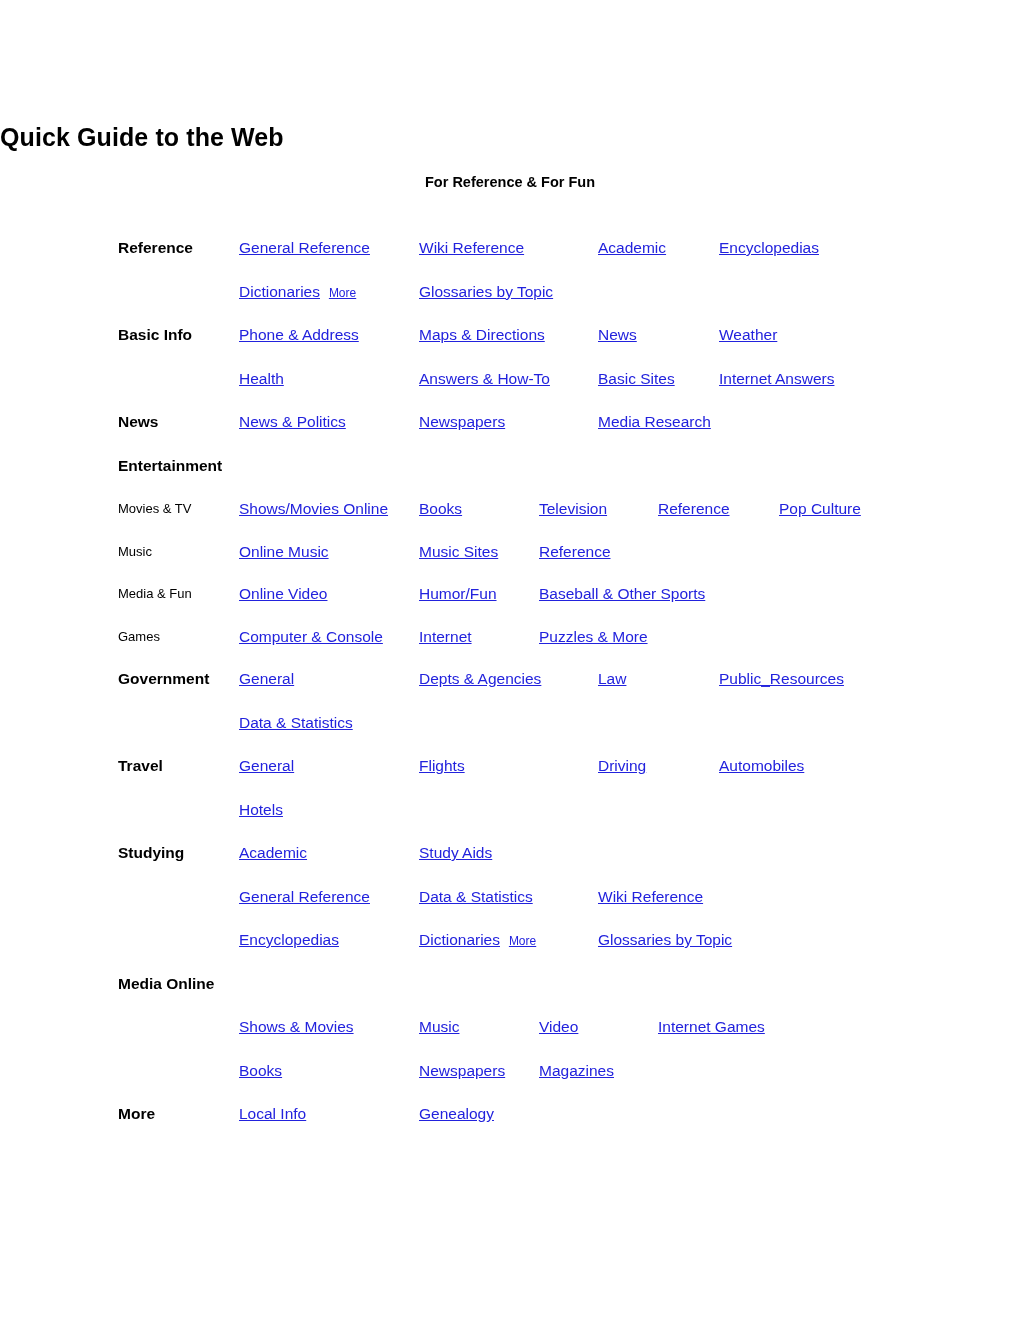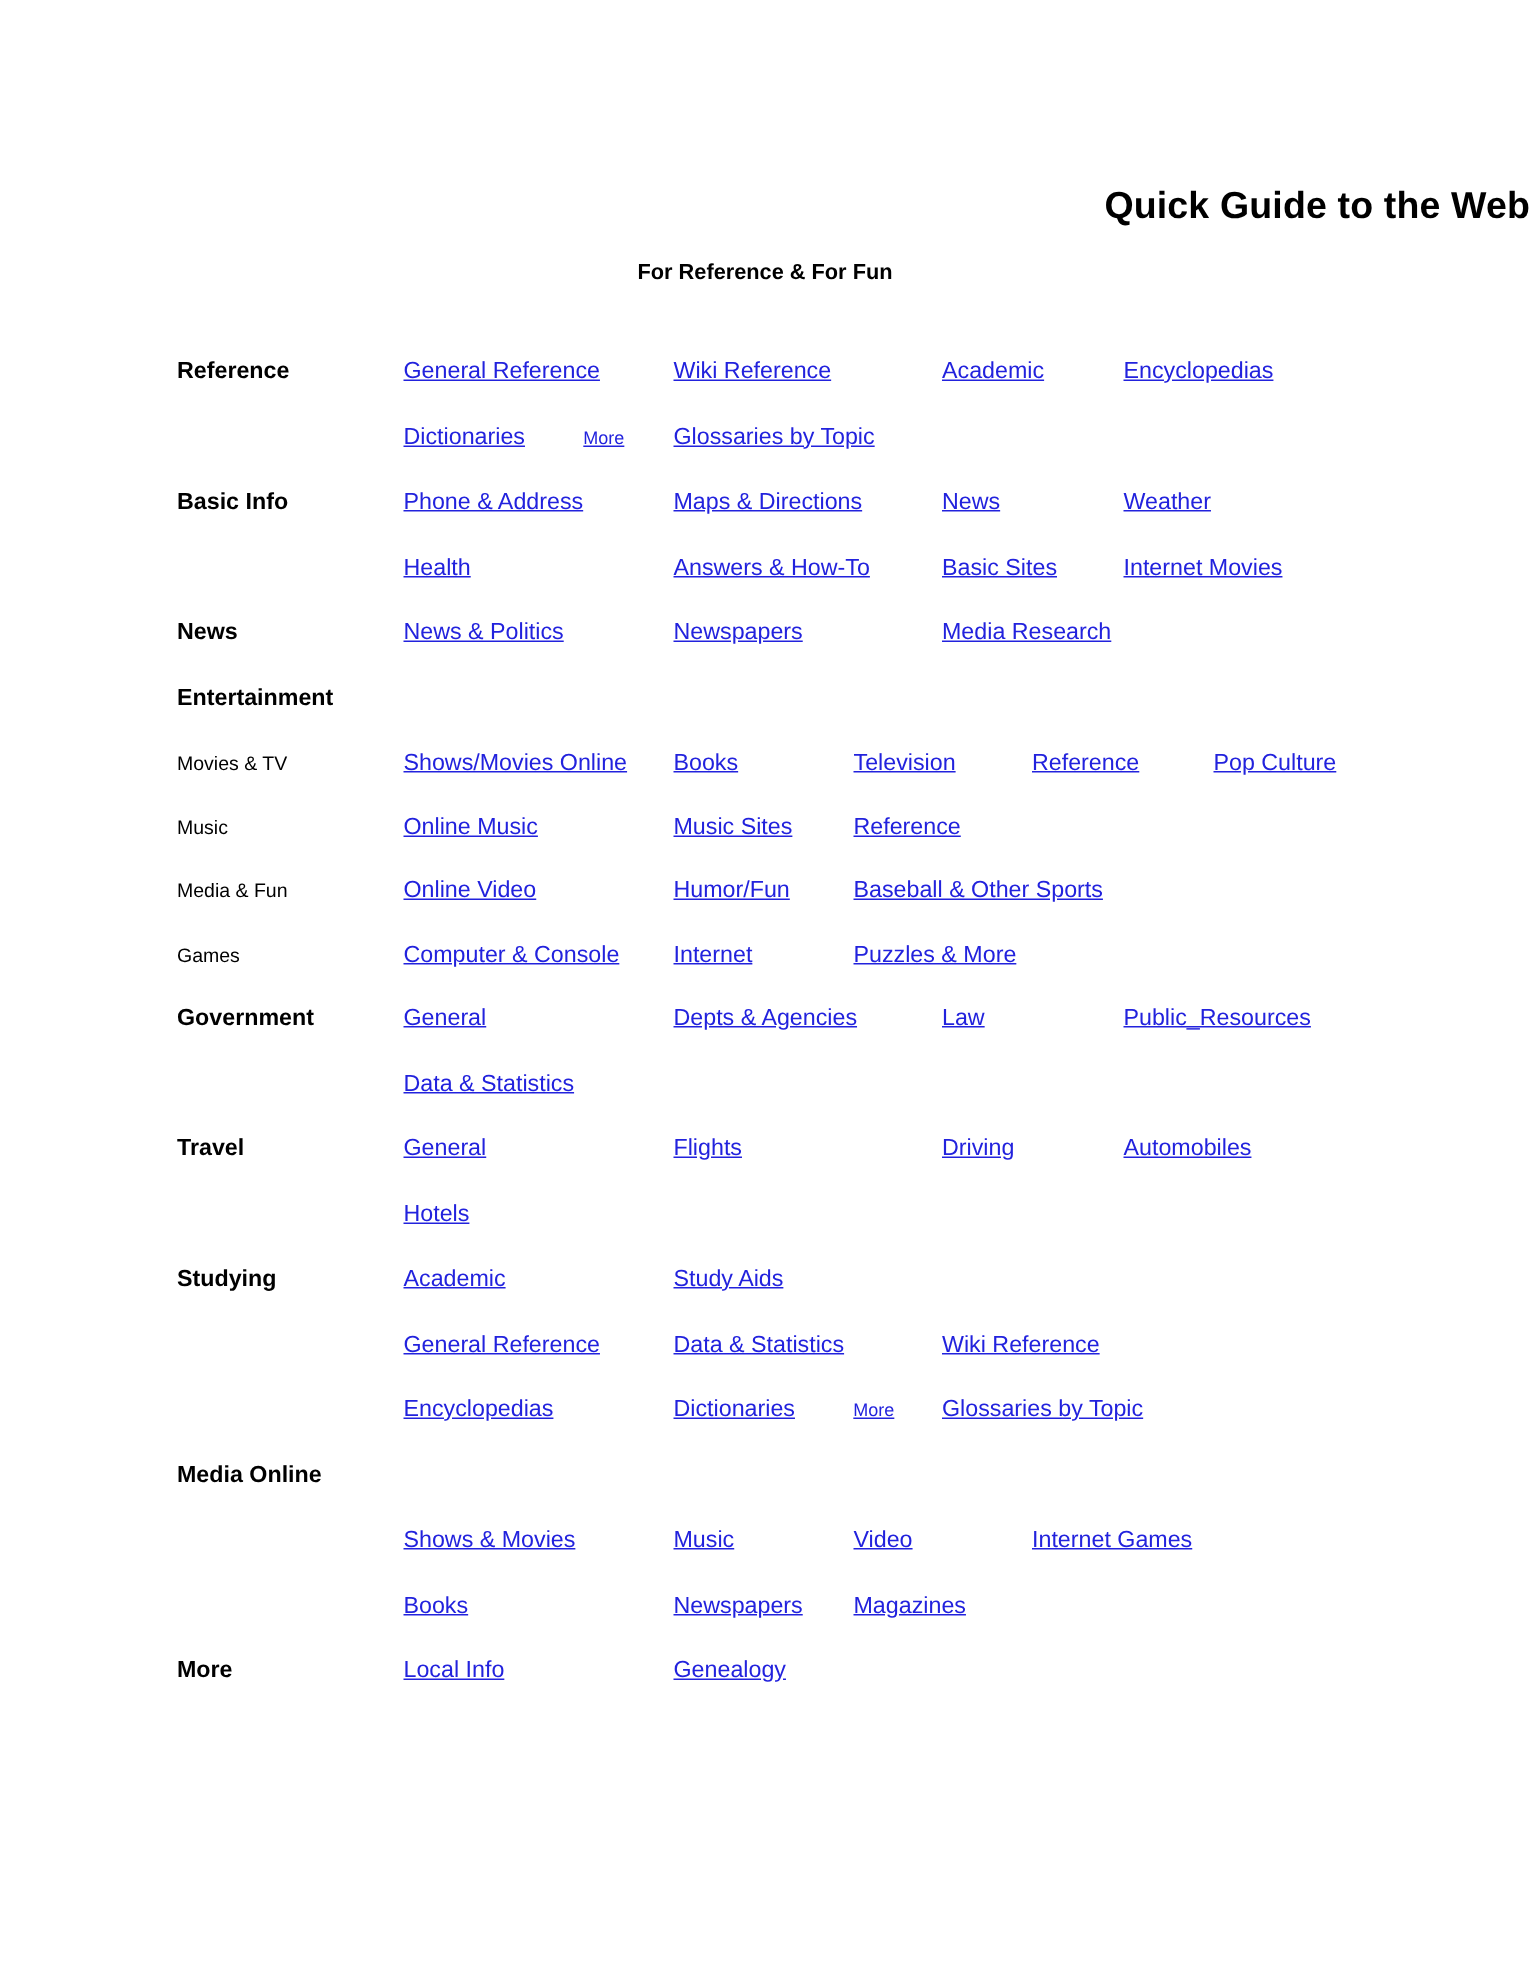--- a/index.html
+++ b/index.html
@@ -18,21 +18,21 @@
     position: relative;
     width: 1020px;
     height: 1320px;
     box-sizing: border-box;
     padding: 0;
     overflow: hidden;
   }
 
   
   .title {
-    text-align: right;
+    text-align: left;
     font-size: 25px;
     font-weight: bold;
     letter-spacing: 0.1px;
     margin: 0;
     padding-top: 122px;
     line-height: 30px;
   }
   .subtitle {
     text-align: center;
     font-size: 14.5px;
@@ -78,21 +78,20 @@
     top: 0;
     line-height: 22px;
     white-space: nowrap;
   }
 
   a.link {
     color: #2222dd;
     font-size: 15.5px;
     line-height: 22px;
     white-space: nowrap;
-    margin-left: 30px;
   }
   a.link.small {
     font-size: 12px;
   }
   .c1 { left: 121px; }
   .c2 { left: 301px; }
   .c3 { left: 480px; }
   .c4 { left: 601px; }
 
   
@@ -135,21 +134,21 @@
       <div class="cell c1"><a class="link" href="#">Phone &amp; Address</a></div>
       <div class="cell c2"><a class="link" href="#">Maps &amp; Directions</a></div>
       <div class="cell c3"><a class="link" href="#">News</a></div>
       <div class="cell c4"><a class="link" href="#">Weather</a></div>
     </div>
 
     <div class="row">
       <div class="cell c1"><a class="link" href="#">Health</a></div>
       <div class="cell c2"><a class="link" href="#">Answers &amp; How-To</a></div>
       <div class="cell c3"><a class="link" href="#">Basic Sites</a></div>
-      <div class="cell c4"><a class="link" href="#">Internet Movies</a></div>
+      <div class="cell c4"><a class="link" href="#">Internet Answers</a></div>
     </div>
 
     <div class="row">
       <div class="lbl">News</div>
       <div class="cell c1"><a class="link" href="#">News &amp; Politics</a></div>
       <div class="cell c2"><a class="link" href="#">Newspapers</a></div>
       <div class="cell c3"><a class="link" href="#">Media Research</a></div>
     </div>
 
     <div class="row">

